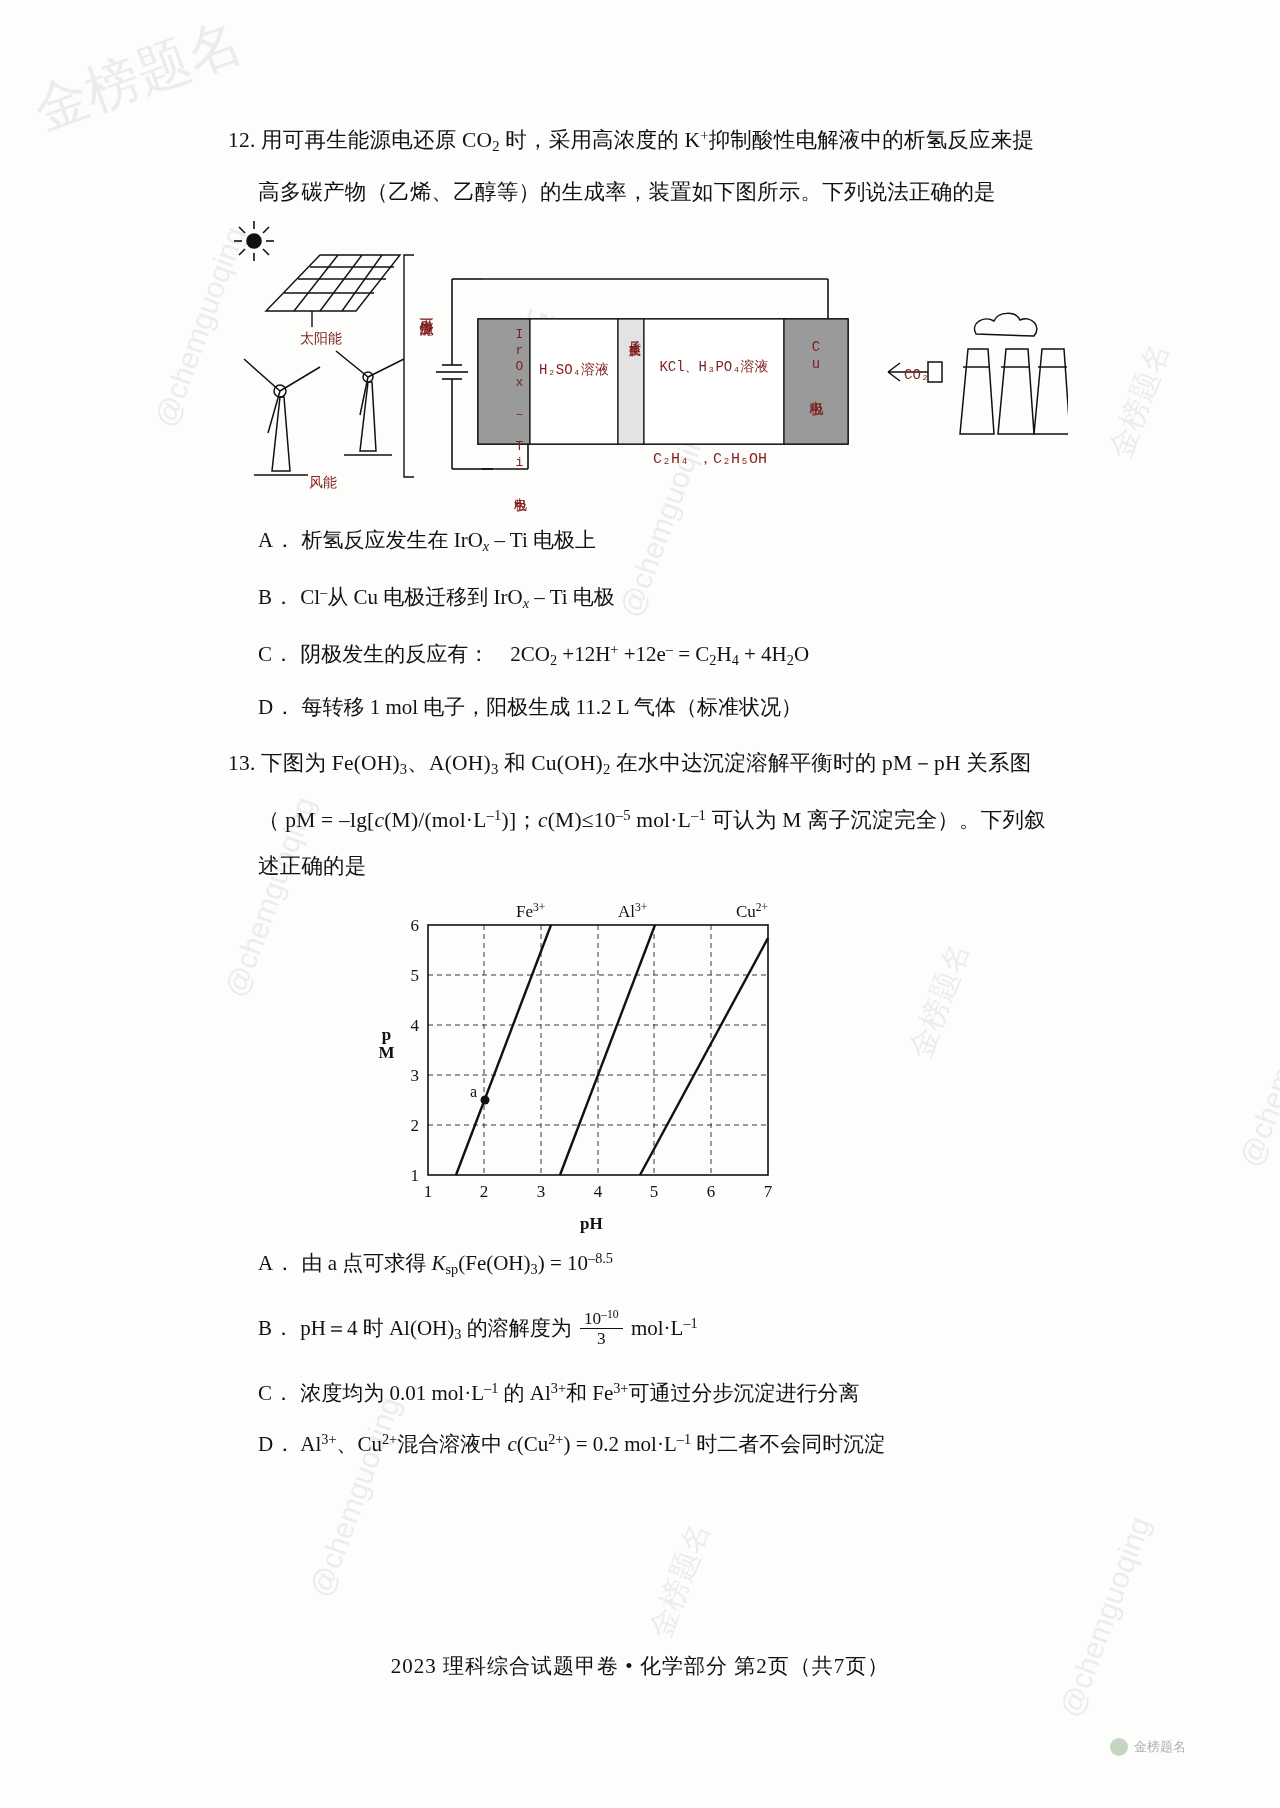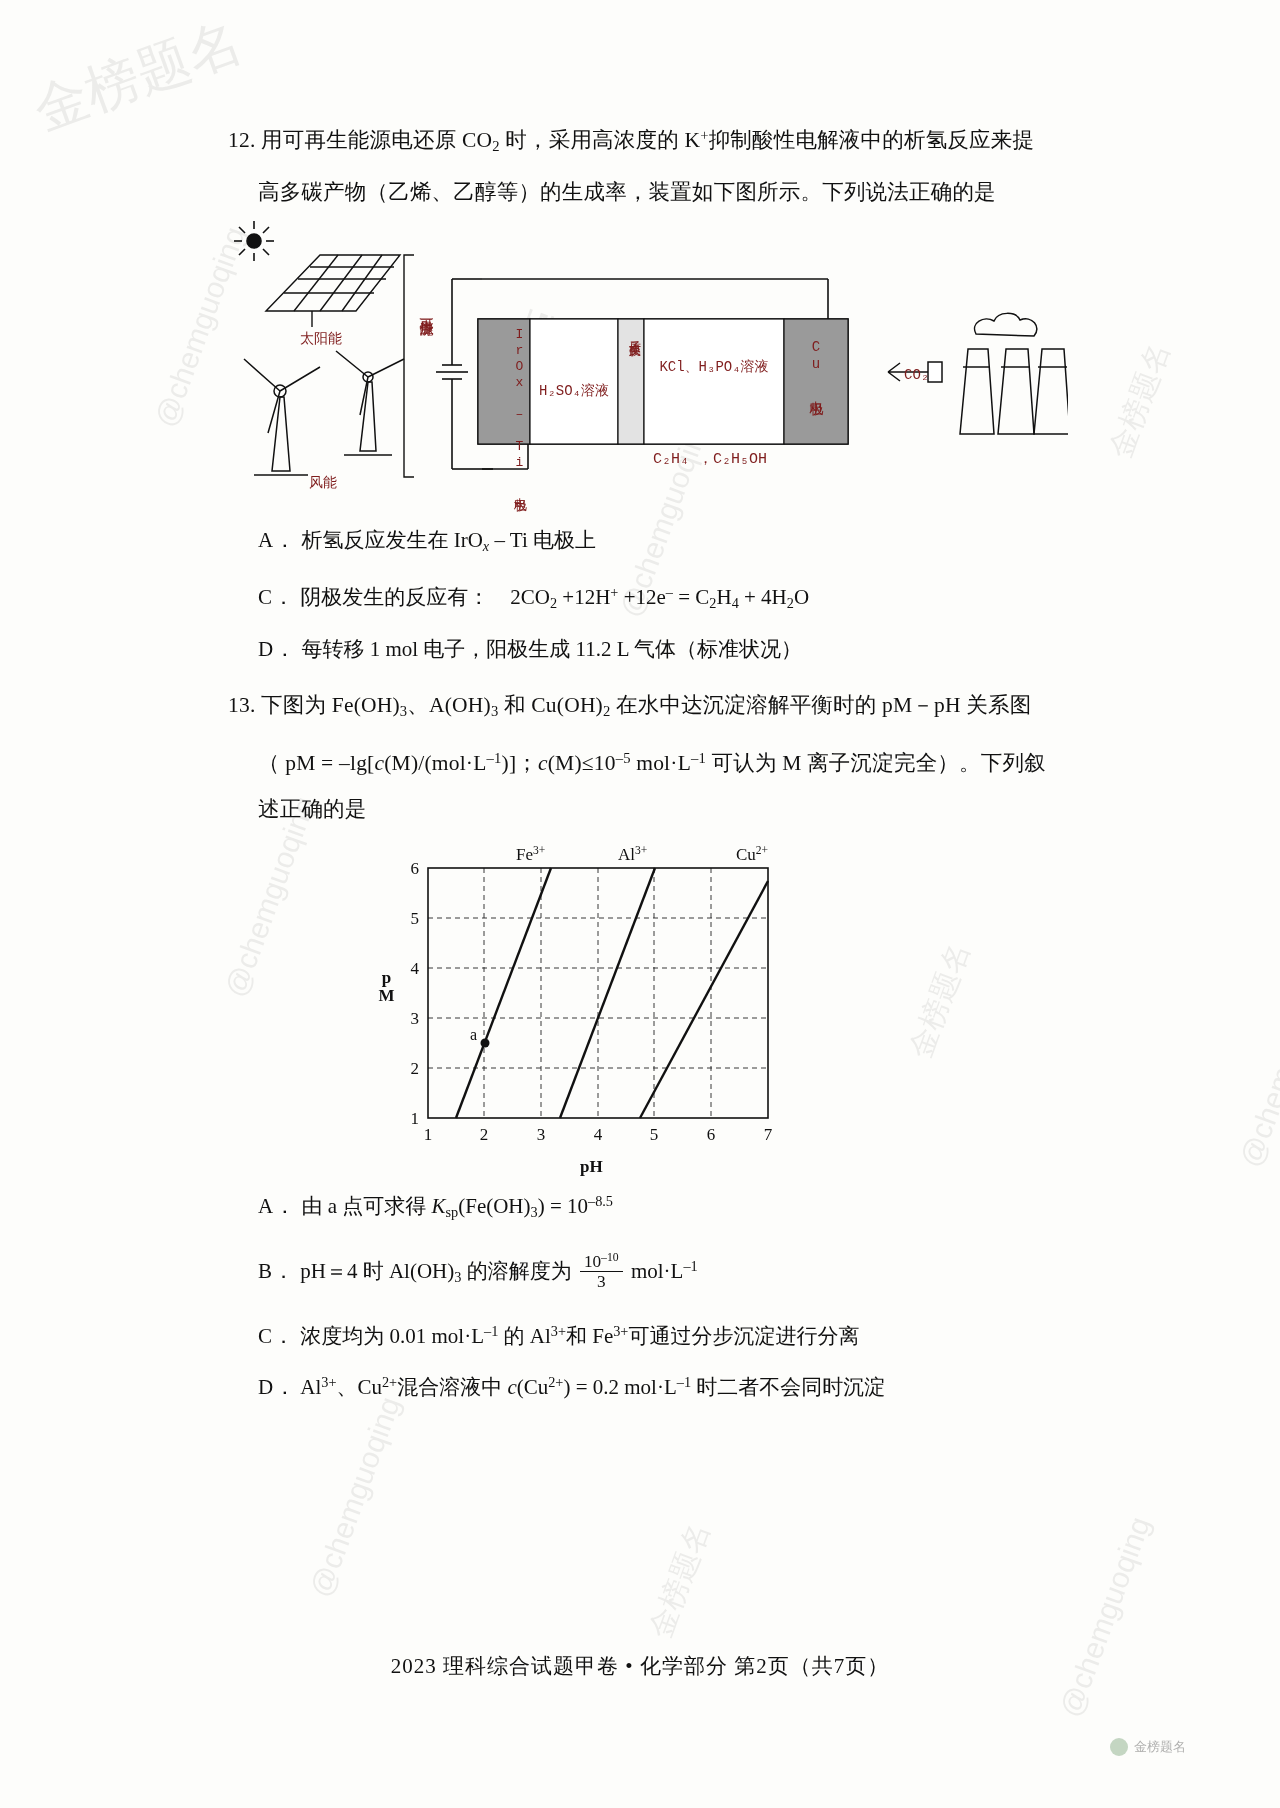--- a/index.html
+++ b/index.html
@@ -225,31 +225,35 @@
           <line x1="735" y1="148" x2="762" y2="148"></line>
           <line x1="773" y1="148" x2="802" y2="148"></line>
           <line x1="810" y1="148" x2="839" y2="148"></line>
         </g>
       </svg>
 
       <div class="f12lab" style="left:48px;top:112px;width:90px;">太阳能</div>
       <div class="f12lab" style="left:50px;top:256px;width:90px;">风能</div>
       <div class="f12lab vert" style="left:188px;top:88px;width:18px;font-size:14px;">可再生能源</div>
       <div class="f12lab vert" style="left:258px;top:108px;width:40px;font-size:13px;">IrOx – Ti 电极</div>
-      <div class="f12lab" style="left:302px;top:164px;width:88px;">H₂SO₄溶液</div>
+      <div class="f12lab" style="left:302px;top:143px;width:88px;">H₂SO₄溶液</div>
       <div class="f12lab vert" style="left:396px;top:112px;width:16px;font-size:12px;">质子交换膜</div>
       <div class="f12lab" style="left:420px;top:140px;width:132px;">KCl、H₃PO₄溶液</div>
       <div class="f12lab vert" style="left:578px;top:120px;width:18px;font-size:14px;">Cu 电极</div>
       <div class="f12lab" style="left:676px;top:148px;width:50px;text-align:left;">CO₂</div>
       <div class="f12lab" style="left:392px;top:232px;width:180px;font-size:15px;">C₂H₄ ，C₂H₅OH</div>
     </div>
 
     <div class="opt">
       <span class="opt-label">A．</span>
       析氢反应发生在 IrO<sub><i>x</i></sub> – Ti 电极上
+    </div>
+    <div class="opt">
+      <span class="opt-label">B．</span>
+      Cl<sup>–</sup>从 Cu 电极迁移到 IrO<sub><i>x</i></sub> – Ti 电极
     </div>
     <div class="opt">
       <span class="opt-label">C．</span>
       阴极发生的反应有：　2CO<sub>2</sub> +12H<sup>+</sup> +12e<sup>–</sup> = C<sub>2</sub>H<sub>4</sub> + 4H<sub>2</sub>O
     </div>
     <div class="opt">
       <span class="opt-label">D．</span>
       每转移 1 mol 电子，阳极生成 11.2 L 气体（标准状况）
     </div>
 

